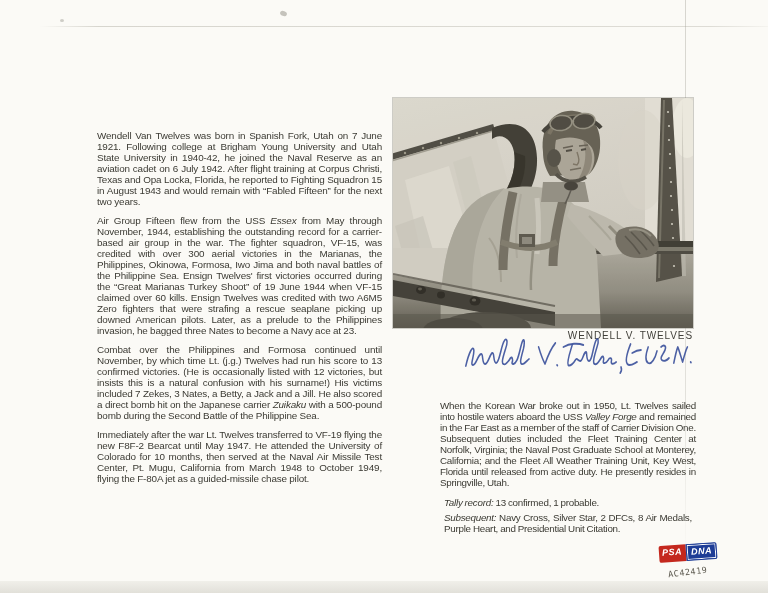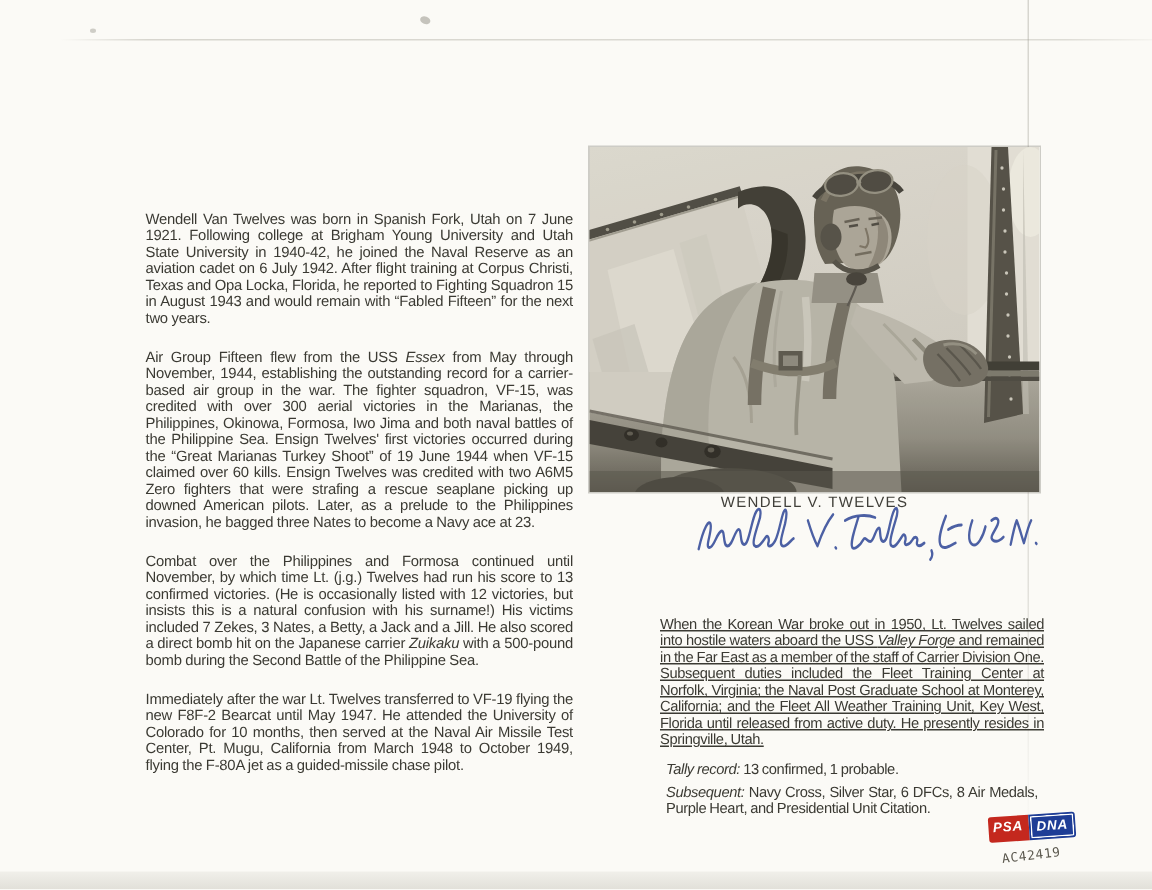--- a/index.html
+++ b/index.html
@@ -20,35 +20,35 @@
     background:linear-gradient(180deg, rgba(160,158,148,.40), rgba(160,158,148,.28) 70%, rgba(160,158,148,0));}
   .speck-a{position:absolute; left:280px; top:11px; width:7px; height:5px; border-radius:50%;
     background:rgba(130,128,118,.45); transform:rotate(20deg);}
   .speck-b{position:absolute; left:60px; top:19px; width:4px; height:3px; border-radius:50%;
     background:rgba(140,138,128,.4);}
   .bottom-band{position:absolute; left:0; top:581px; width:768px; height:12px;
     background:linear-gradient(180deg, rgba(210,208,198,.25), rgba(200,198,188,.5));}
 
   
   .col{position:absolute; text-align:justify;}
-  .col p{margin:15px 0 8px 0;}
+  .col p{margin:4px 0 8px 0;}
   .col.left{left:97px; top:126px; width:285px;
     font-size:9.9px; line-height:11px; letter-spacing:-.15px; word-spacing:-.2px;}
   .col.right{left:440px; top:396px; width:256px;
     font-size:9.8px; line-height:11px; letter-spacing:-.25px; word-spacing:-.4px;}
   .col.right p.tally{margin:4px;}
-  .col.right p.lead{margin-bottom:9px;text-decoration:underline;}
+  .col.right p.lead{margin-bottom:9px;}
   .seg-i{font-style:italic;}
 
   
   .photo{position:absolute; left:393px; top:98px; width:300px; height:230px; margin:0;
     box-shadow:0 0 0 1px rgba(120,118,108,.35);}
   .photo svg{display:block; width:100%; height:100%;}
   .caption{position:absolute; left:393px; top:330px; width:300px;
-    text-align:center; font-size:10px; letter-spacing:.9px; color:#403f39;}
+    text-align:right; font-size:10px; letter-spacing:.9px; color:#403f39;}
   .signature{position:absolute; left:461px; top:334px; width:232px; height:42px;}
   .signature svg{display:block; width:100%; height:100%;}
   .sig-stroke{fill:none; stroke:var(--ink); stroke-width:1.9; stroke-linecap:round;
     stroke-linejoin:round; opacity:.92;}
 
   
   .psa{position:absolute; left:652px; top:540px; width:72px; text-align:center;}
   .psa-badge{display:inline-flex; align-items:stretch; transform:rotate(-4deg);
     font-style:italic; font-weight:bold; font-size:9px; line-height:13px;}
   .psa-red{background:var(--psa_red); color:#fff; padding:1px 4px 1px 3px;
@@ -214,21 +214,21 @@
       <path class="sig-stroke" d="M234,13 C231,20 230,27 234,29 C238,31 243,24 245,17"></path>
       <path class="sig-stroke" d="M250,13 c4,-3 7,-1 5,3 c-2,4 -7,8 -4,10 c3,2 7,0 9,-2"></path>
       <path class="sig-stroke" d="M266,29 c2,-8 4,-14 5,-16 c2,4 4,10 6,15 c2,-6 4,-12 6,-15"></path>
       <path class="sig-stroke" d="M287,28 l0.5,0.5"></path>
     </svg>
   </div>
 
   <section class="col right">
     <p class="lead"><span>When the Korean War broke out in 1950, Lt. Twelves sailed into hostile waters aboard the USS </span><span class="seg-i">Valley Forge</span><span> and remained in the Far East as a member of the staff of Carrier Division One. Subsequent duties included the Fleet Training Center at Norfolk, Virginia; the Naval Post Graduate School at Monterey, California; and the Fleet All Weather Training Unit, Key West, Florida until released from active duty. He presently resides in Springville, Utah.</span></p>
     <p class="tally"><span class="seg-i">Tally record:</span><span> 13 confirmed, 1 probable.</span></p>
-    <p class="tally"><span class="seg-i">Subsequent:</span><span> Navy Cross, Silver Star, 6 DFCs, 8 Air Medals, Purple Heart, and Presidential Unit Citation.</span></p>
+    <p class="tally"><span class="seg-i">Subsequent:</span><span> Navy Cross, Silver Star, 2 DFCs, 8 Air Medals, Purple Heart, and Presidential Unit Citation.</span></p>
   </section>
 
   <div class="psa">
     <span class="psa-badge">
         <span class="psa-red">PSA</span>
         <span class="dna-blue">DNA</span>
       </span>
     <br>
     <span class="cert">AC42419</span>
   </div>

